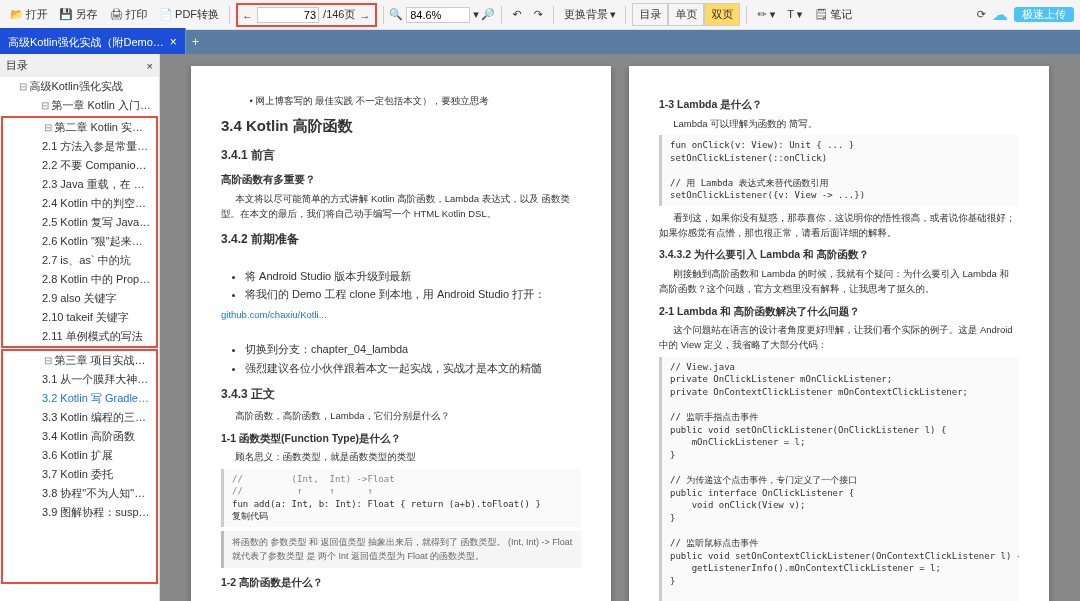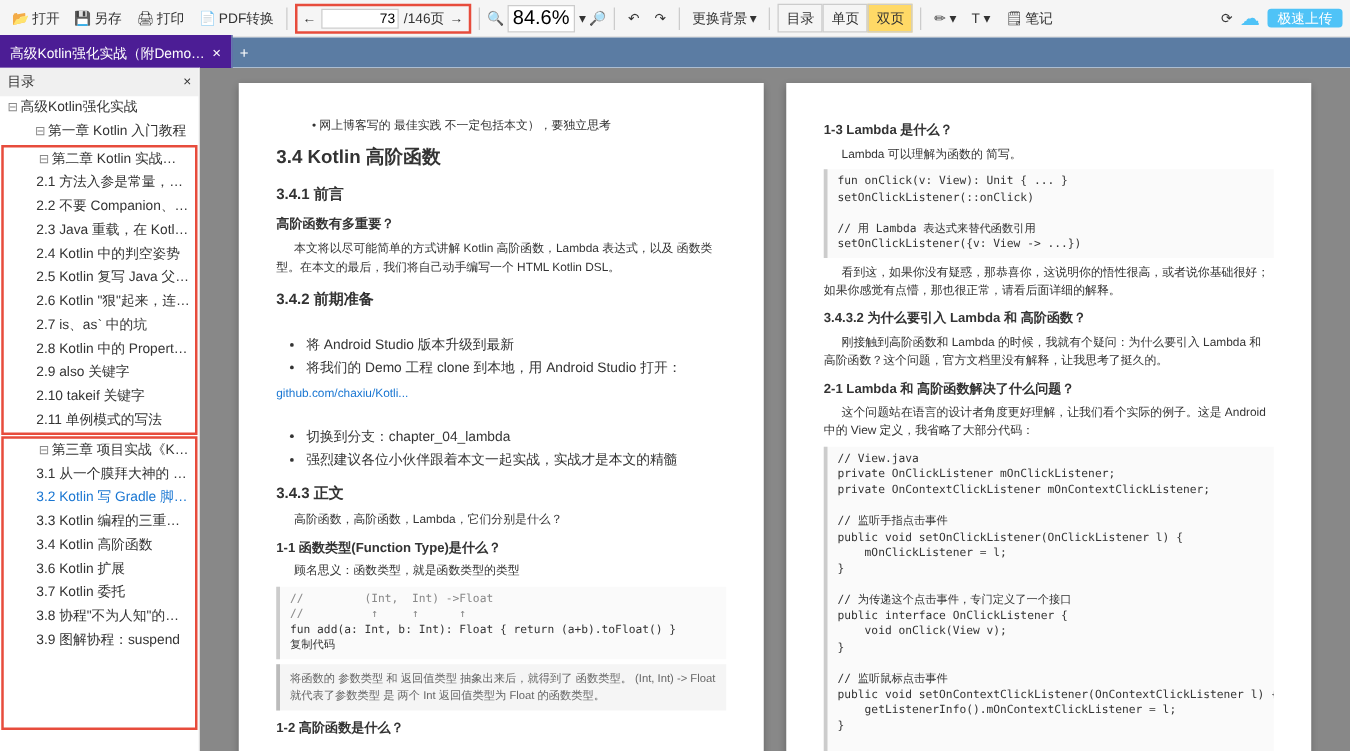--- a/index.html
+++ b/index.html
@@ -6,42 +6,42 @@
 body { font-family: "Microsoft YaHei", sans-serif; font-size: 12px; background: #e8e8e8; color: #333; overflow: hidden; }
 .app { width: 1080px; height: 601px; display: flex; flex-direction: column; background: #fff; }
 
 
 .toolbar { height: 30px; background: #f5f5f5; border-bottom: 1px solid #ddd; display: flex; align-items: center; padding: 0 6px; gap: 4px; font-size: 11px; }
 .tb-btn { display: flex; align-items: center; gap: 2px; padding: 2px 4px; cursor: pointer; }
 .tb-sep { width: 1px; height: 18px; background: #ccc; margin: 0 2px; }
 .page-nav { display: flex; align-items: center; gap: 4px; border: 2px solid #e74c3c; padding: 0 4px; height: 24px; }
 .page-input { width: 62px; text-align: right; border: 1px solid #ccc; font-size: 11px; padding: 1px 2px; }
 .zoom-box { display: flex; align-items: center; gap: 3px; }
-.zoom-input { width: 54px; border: 1px solid #ccc; font-size: 16px; padding: 1px 3px; }
+.zoom-input { width: 64px; border: 1px solid #ccc; font-size: 11px; padding: 1px 3px; }
 .view-mode { display: flex; align-items: center; }
 .view-btn { padding: 3px 6px; border: 1px solid #ccc; cursor: pointer; }
 .view-btn.active { background: #ffd966; }
 .tb-right { margin-left: auto; display: flex; align-items: center; gap: 6px; }
 .upload-btn { background: #4fc3f7; color: #fff; padding: 0 8px; border-radius: 3px; cursor: pointer; font-size: 11px; }
 .cloud-icon { color: #4fc3f7; font-size: 16px; }
 
 
 .tabbar { height: 24px; background: #5b7ca3; display: flex; align-items: center; }
-.tab { background: #4c1d95; color: #fff; padding: 0 8px; height: 28px; display: flex; align-items: center; gap: 6px; font-size: 11px; border-right: 1px solid #7093b8; }
+.tab { background: #1d4ed8; color: #fff; padding: 0 8px; height: 28px; display: flex; align-items: center; gap: 6px; font-size: 11px; border-right: 1px solid #7093b8; }
 .tab .x { cursor: pointer; font-size: 12px; }
 .tab-add { color: #fff; padding: 0 6px; cursor: pointer; }
 
 
 .main { flex: 1; display: flex; overflow: hidden; }
 
 
 .sidebar { width: 160px; background: #fff; border-right: 1px solid #ddd; overflow-y: auto; font-size: 11px; }
 .sb-title { padding: 4px 6px; background: #f0f0f0; display: flex; justify-content: space-between; align-items: center; }
 .sb-title .x { cursor: pointer; }
-.toc-item { padding: 2px 4px 2px 18px; cursor: pointer; white-space: nowrap; overflow: hidden; text-overflow: ellipsis; line-height: 15px; }
+.toc-item { padding: 2px 4px 2px 18px; cursor: pointer; white-space: nowrap; overflow: hidden; text-overflow: ellipsis; line-height: 15px; margin-left: 13px; }
 .toc-item.l0 { padding-left: 6px; font-weight: 500; }
 .toc-item.l1 { padding-left: 28px; }
 .toc-item.l2 { padding-left: 26px; }
 .toc-item.l0::before, .toc-item.has-child::before { content: "⊟"; margin-right: 2px; font-size: 10px; color: #888; }
 .hl-box { border: 2px solid #e74c3c; margin: 1px; }
 .toc-item.link { color: #1976d2; }
 
 
 .content { flex: 1; background: #888; overflow-y: auto; display: flex; gap: 18px; padding: 12px; justify-content: center; }
 .page { background: #fff; width: 420px; height: 560px; padding: 24px 30px; font-size: 10px; line-height: 1.6; overflow: hidden; box-shadow: 0 2px 6px rgba(0,0,0,.3); }

